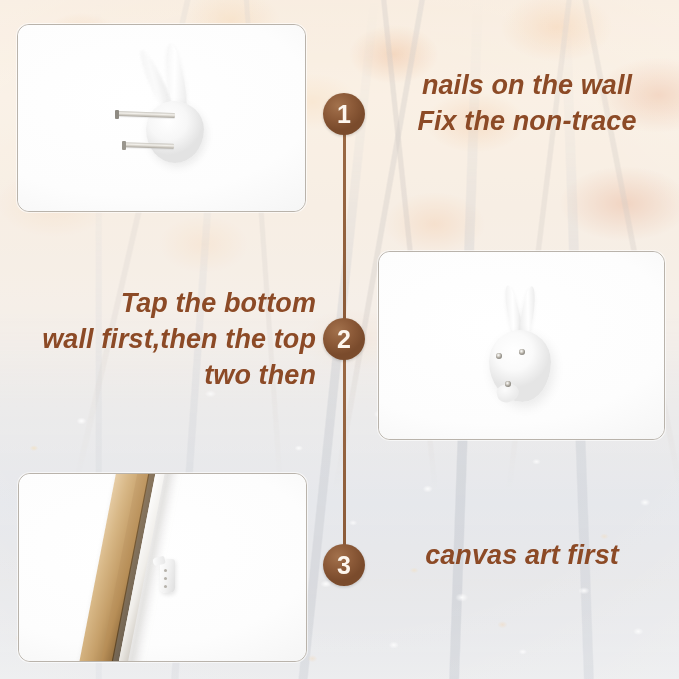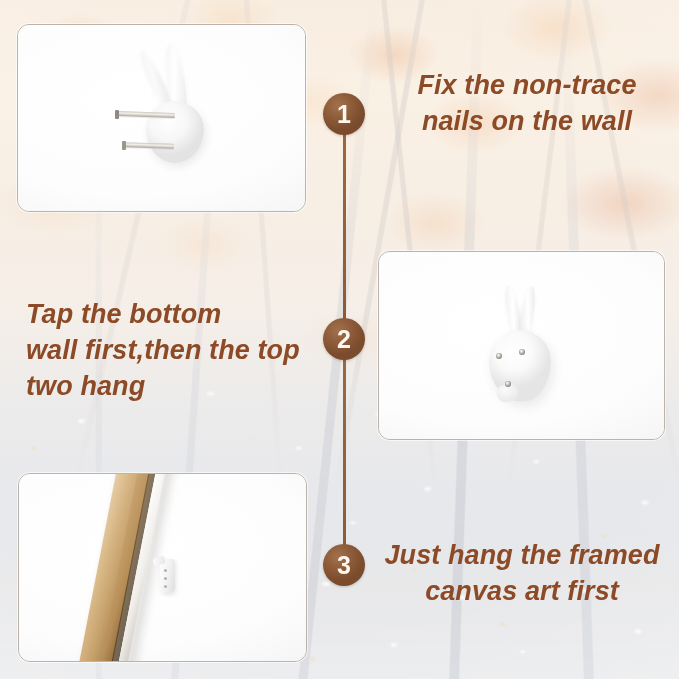--- a/index.html
+++ b/index.html
@@ -360,21 +360,21 @@
     color: #8c4a26;
     font-family: "Liberation Sans", sans-serif;
     font-style: italic;
     font-weight: bold;
     font-size: 27px;
     line-height: 1.33;
     letter-spacing: .1px;
     z-index: 2;
   }
   #caption-1 { left: 384px; top: 68px;  width: 286px; text-align: center; }
-  #caption-2 { left: 26px;  top: 297px; width: 290px; text-align: left; }
+  #caption-2 { left: 26px;  top: 286px; width: 290px; text-align: right; }
   #caption-3 { left: 372px; top: 538px; width: 300px; text-align: center; }
   .caption .line { display: block; white-space: nowrap; }
 </style>
 </head>
 <body>
 
 <div id="stage">
 
   <div class="bg-layer bg-base"></div>
   <div class="bg-layer bg-foliage"></div>
@@ -398,43 +398,43 @@
       <div class="nail p1-nail-a"></div>
       <div class="p1-nail-a-head"></div>
       <div class="nail p1-nail-b"></div>
       <div class="p1-nail-b-head"></div>
     </div>
   </div>
 
   <div class="step-badge" id="badge-1">1</div>
 
   <div class="caption" id="caption-1">
+    <span class="line">nails on the wall</span>
     <span class="line">Fix the non-trace</span>
-    <span class="line">nails on the wall</span>
   </div>
 
   <div class="panel" id="panel-2">
     <div class="panel-inner">
       <div class="wall-white"></div>
       <div class="p2-ear-l"></div>
       <div class="p2-ear-r"></div>
       <div class="p2-head"></div>
       <div class="p2-chin"></div>
       <div class="screw p2-screw-1"></div>
       <div class="screw p2-screw-2"></div>
       <div class="screw p2-screw-3"></div>
     </div>
   </div>
 
   <div class="step-badge" id="badge-2">2</div>
 
   <div class="caption" id="caption-2">
     <span class="line">Tap the bottom</span>
     <span class="line">wall first,then the top</span>
-    <span class="line">two hang</span>
+    <span class="line">two then</span>
   </div>
 
   <div class="panel" id="panel-3">
     <div class="panel-inner">
       <div class="wall-white"></div>
       <div class="p3-canvas-shadow"></div>
       <div class="p3-frame-a"></div>
       <div class="p3-frame-b"></div>
       <div class="p3-frame-c"></div>
       <div class="p3-canvas-edge"></div>
@@ -442,17 +442,16 @@
       <div class="p3-hook-lip"></div>
       <div class="p3-hook-dot p3-dot-1"></div>
       <div class="p3-hook-dot p3-dot-2"></div>
       <div class="p3-hook-dot p3-dot-3"></div>
     </div>
   </div>
 
   <div class="step-badge" id="badge-3">3</div>
 
   <div class="caption" id="caption-3">
-    <span class="line">Just hang the framed</span>
     <span class="line">canvas art first</span>
   </div>
 
 </div>
 
 </body></html>

